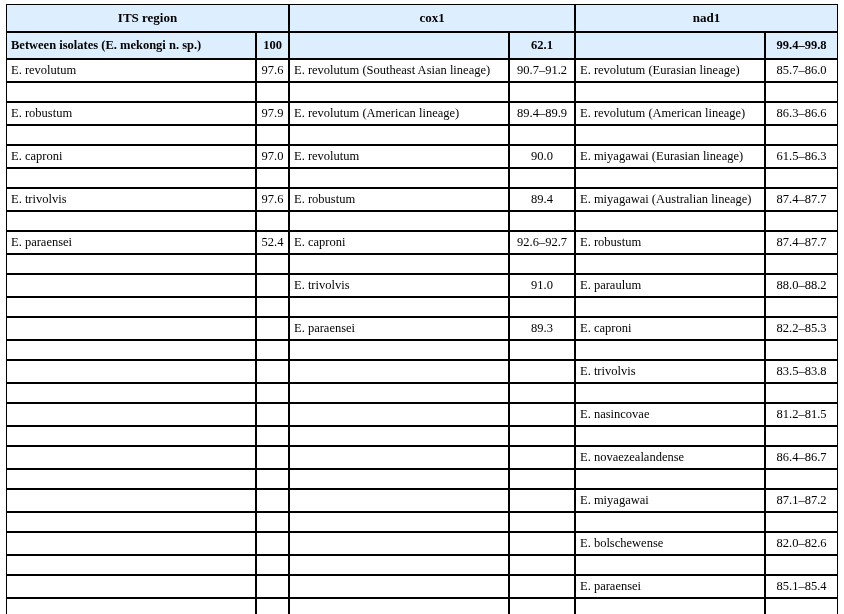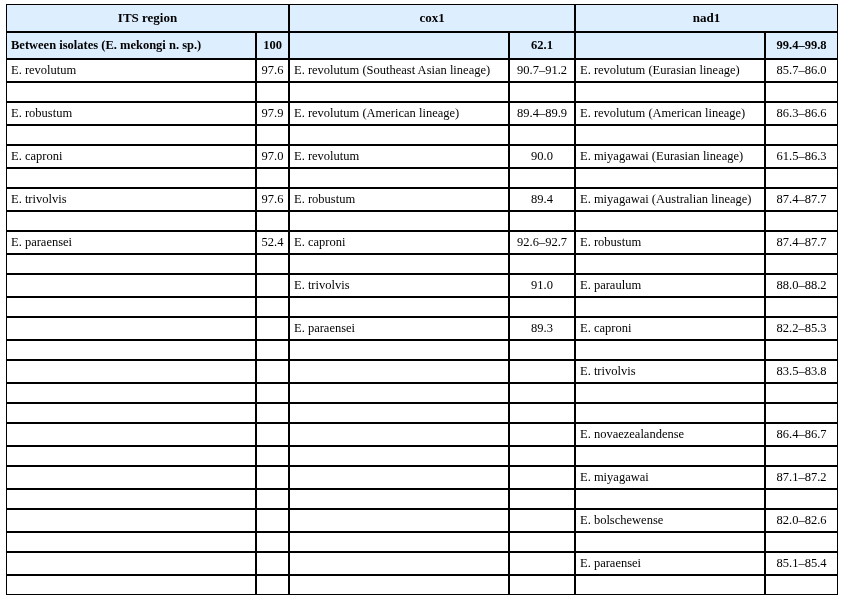--- a/index.html
+++ b/index.html
@@ -234,20 +234,28 @@
       </tr>
       <tr class="spacer-row">
           <td></td>
           <td></td>
           <td></td>
           <td></td>
           <td></td>
           <td></td>
         </tr>
 
+      <tr>
+        <td class="empty"></td>
+        <td class="val empty"></td>
+        <td class="empty"></td>
+        <td class="val empty"></td>
+        <td>E. nasincovae</td>
+        <td class="val">81.2–81.5</td>
+      </tr>
       <tr class="spacer-row">
           <td></td>
           <td></td>
           <td></td>
           <td></td>
           <td></td>
           <td></td>
         </tr>
 
       <tr>

